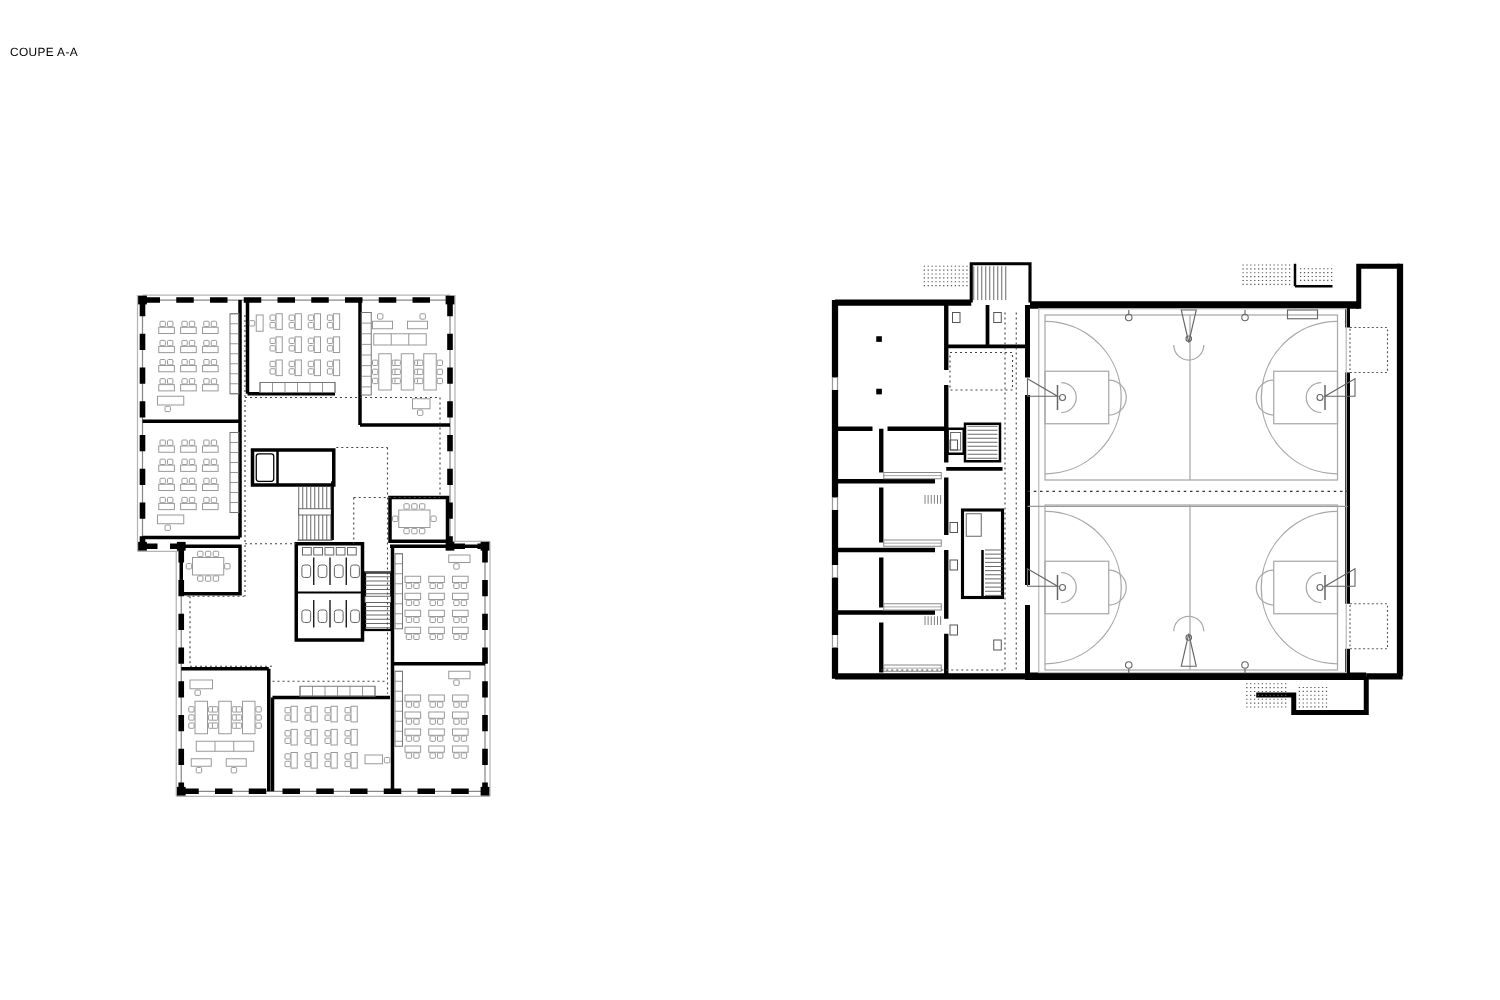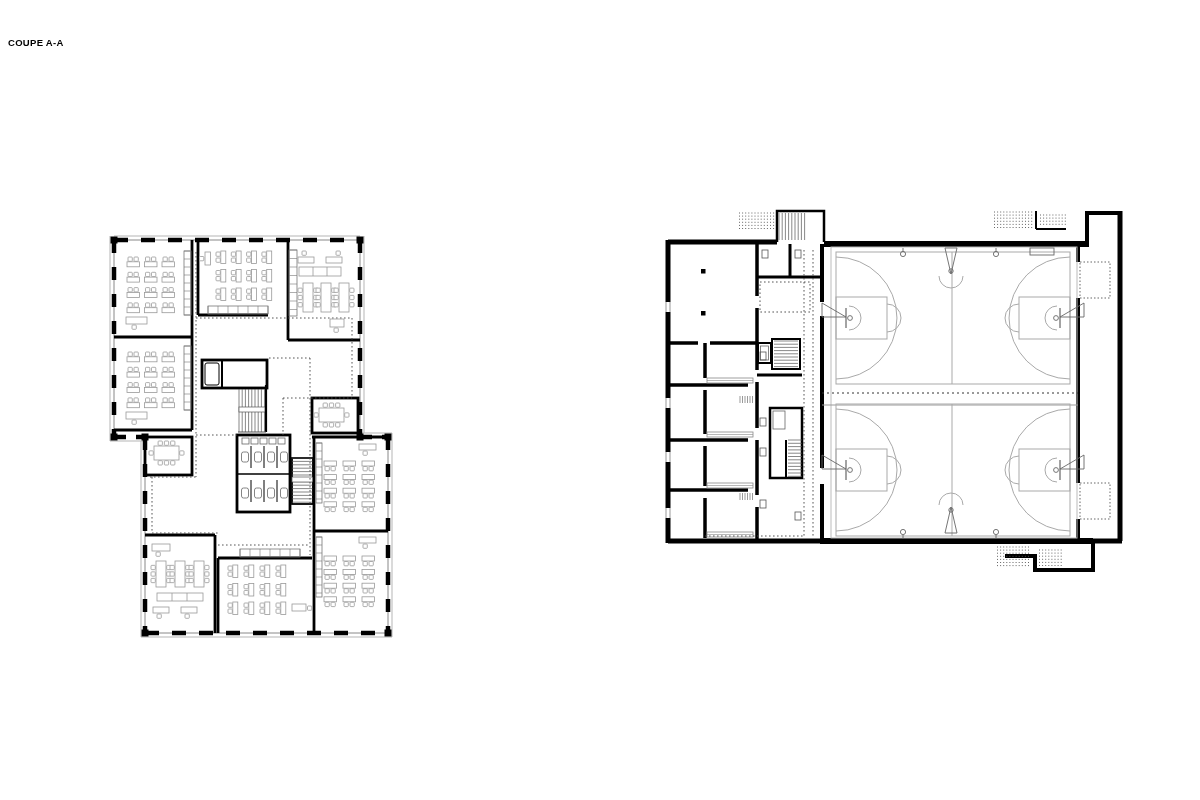--- a/index.html
+++ b/index.html
@@ -1,18 +1,18 @@
 <!DOCTYPE html>
 <html><head>
 <meta charset="utf-8">
 <style>
   html,body{margin:0;padding:0;background:#ffffff;}
   body{width:1200px;height:800px;font-family:"Liberation Sans",sans-serif;}
   .sheet{position:relative;width:1200px;height:800px;background:#fff;overflow:hidden;}
-  .label{position:absolute;left:8px;top:37px;font-size:9.5px;font-weight:700;color:#000;letter-spacing:.3px;}
+  .label{position:absolute;left:8px;top:37px;font-size:9.5px;font-weight:400;color:#000;letter-spacing:.3px;}
   svg{position:absolute;left:0;top:0;}
 </style>
 </head>
 <body>
 
 <div class="sheet">
   <div class="label">COUPE A-A</div>
   <svg id="plan-canvas" width="1200" height="800" viewBox="0 0 1200 800">
       <g>
         <line x1="114" y1="236" x2="360" y2="236" stroke="#b5b5b5" stroke-width="1"></line>

